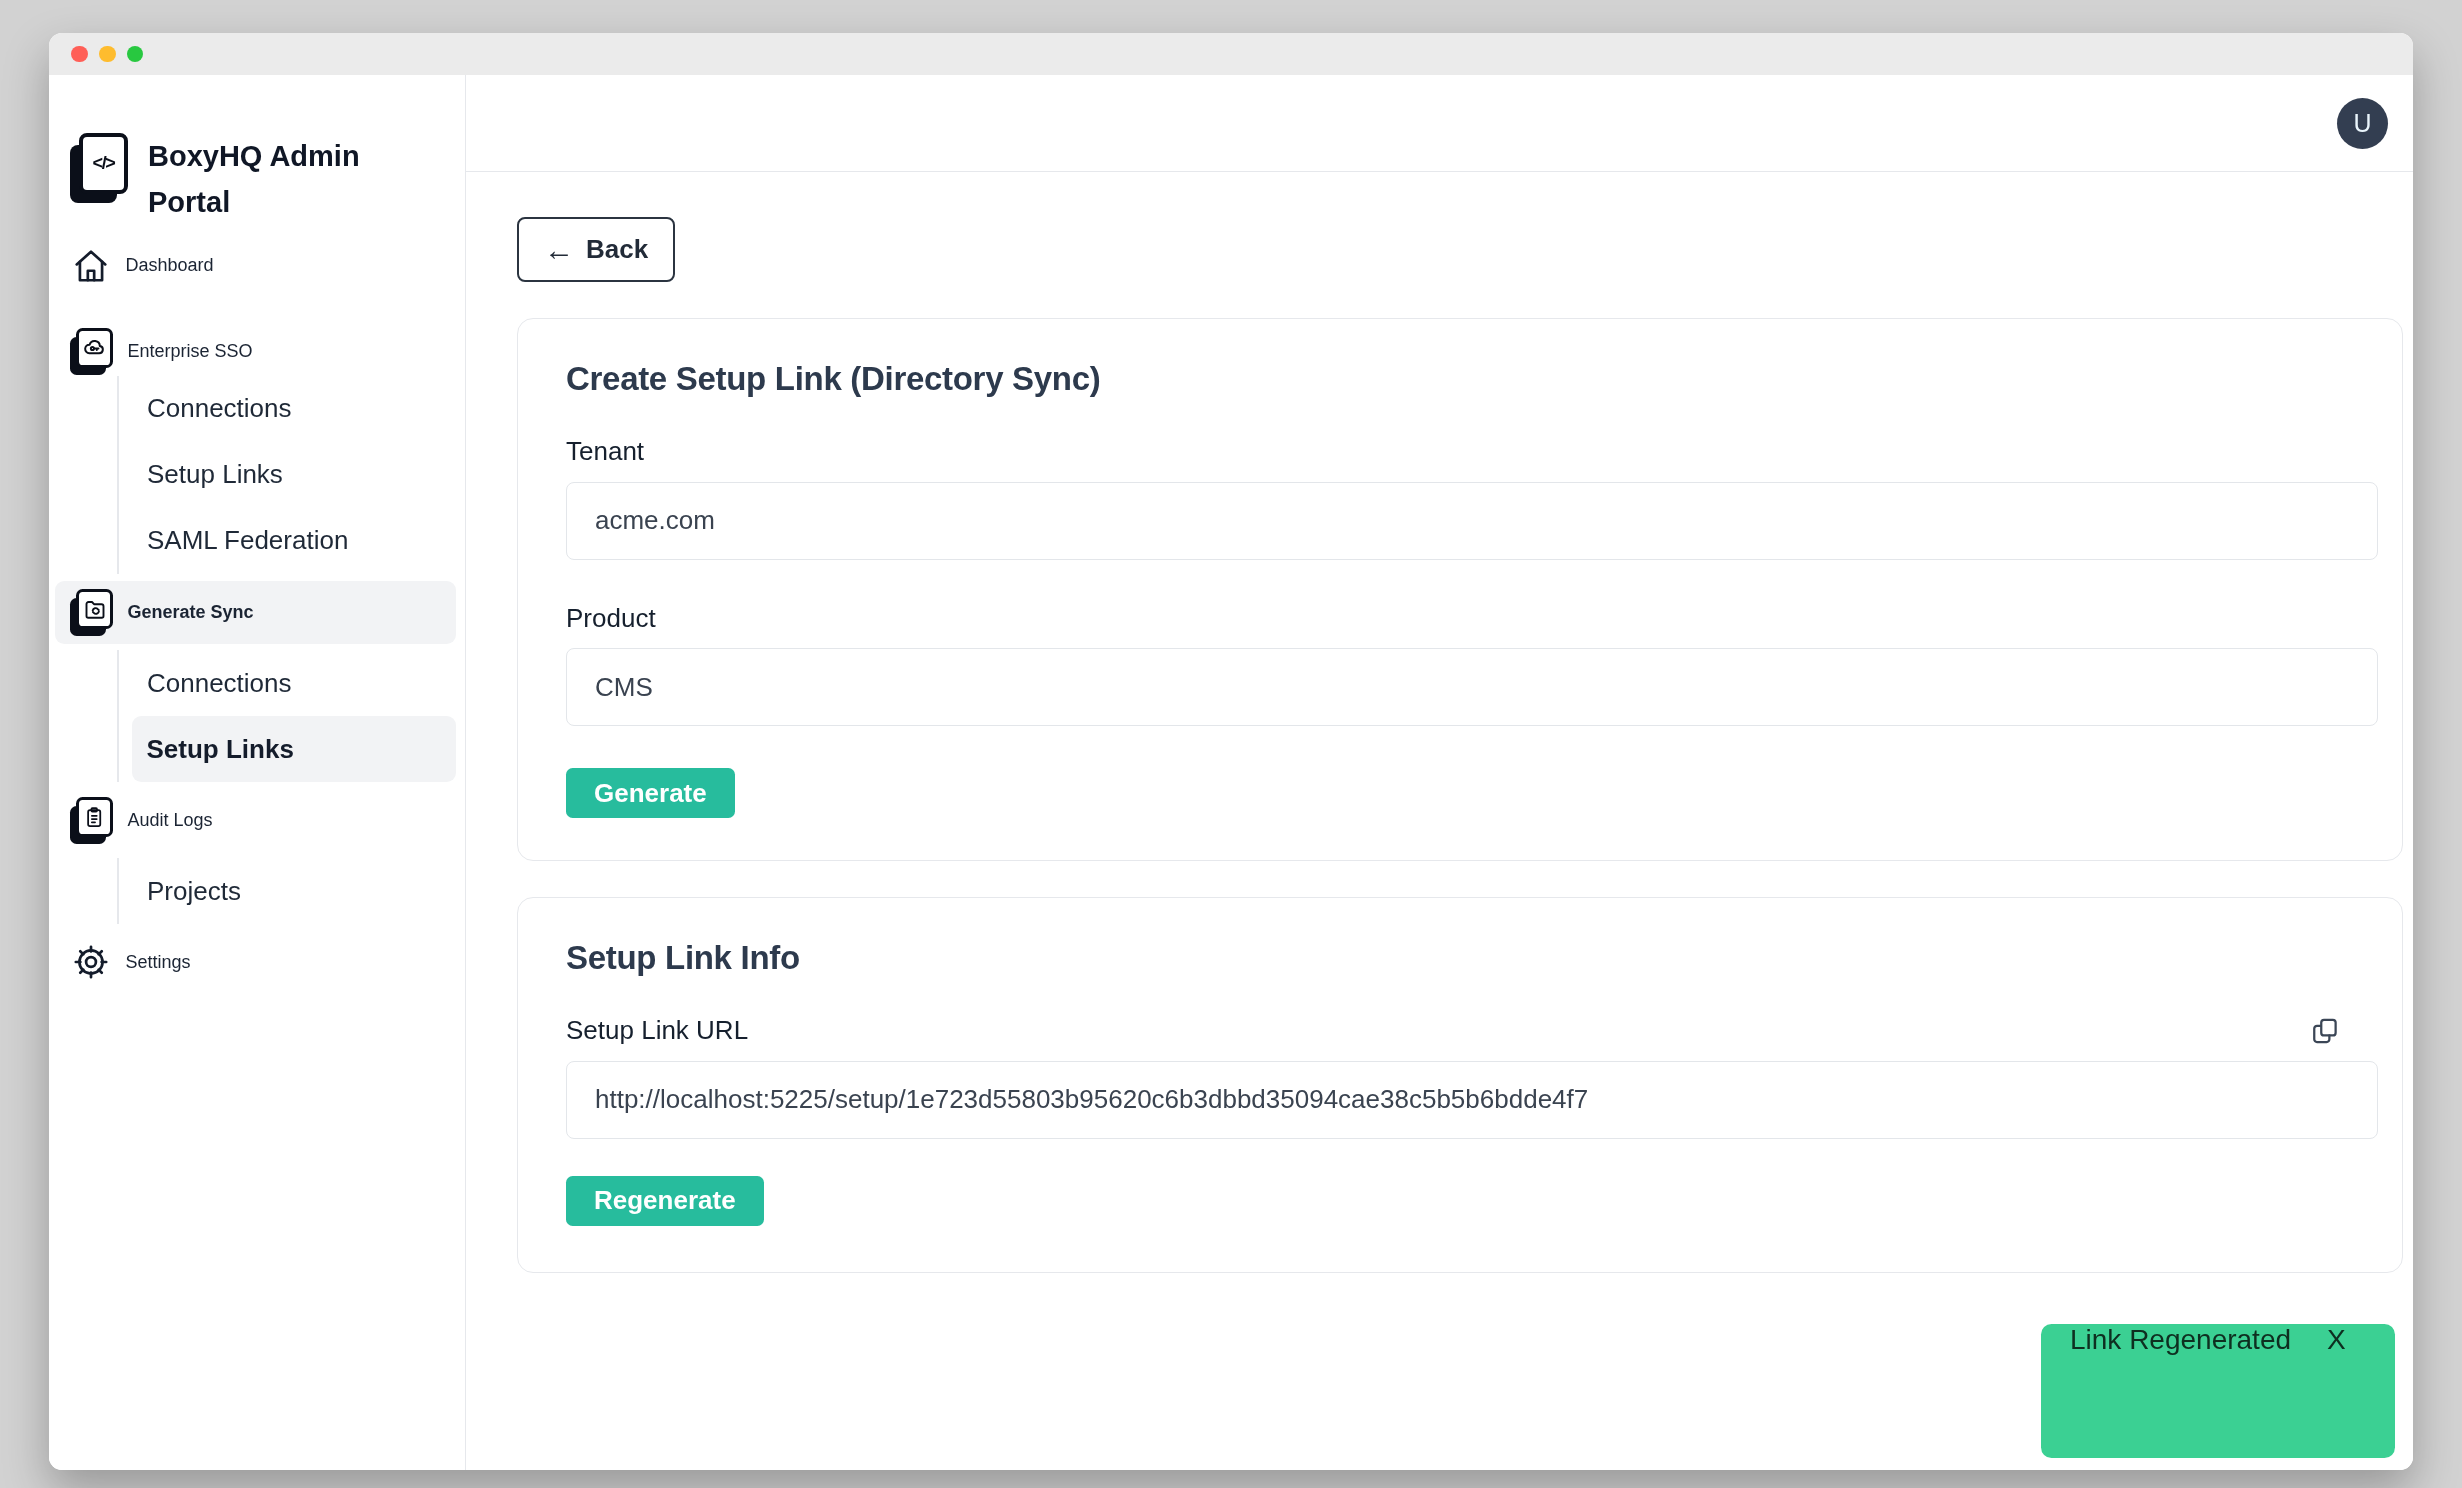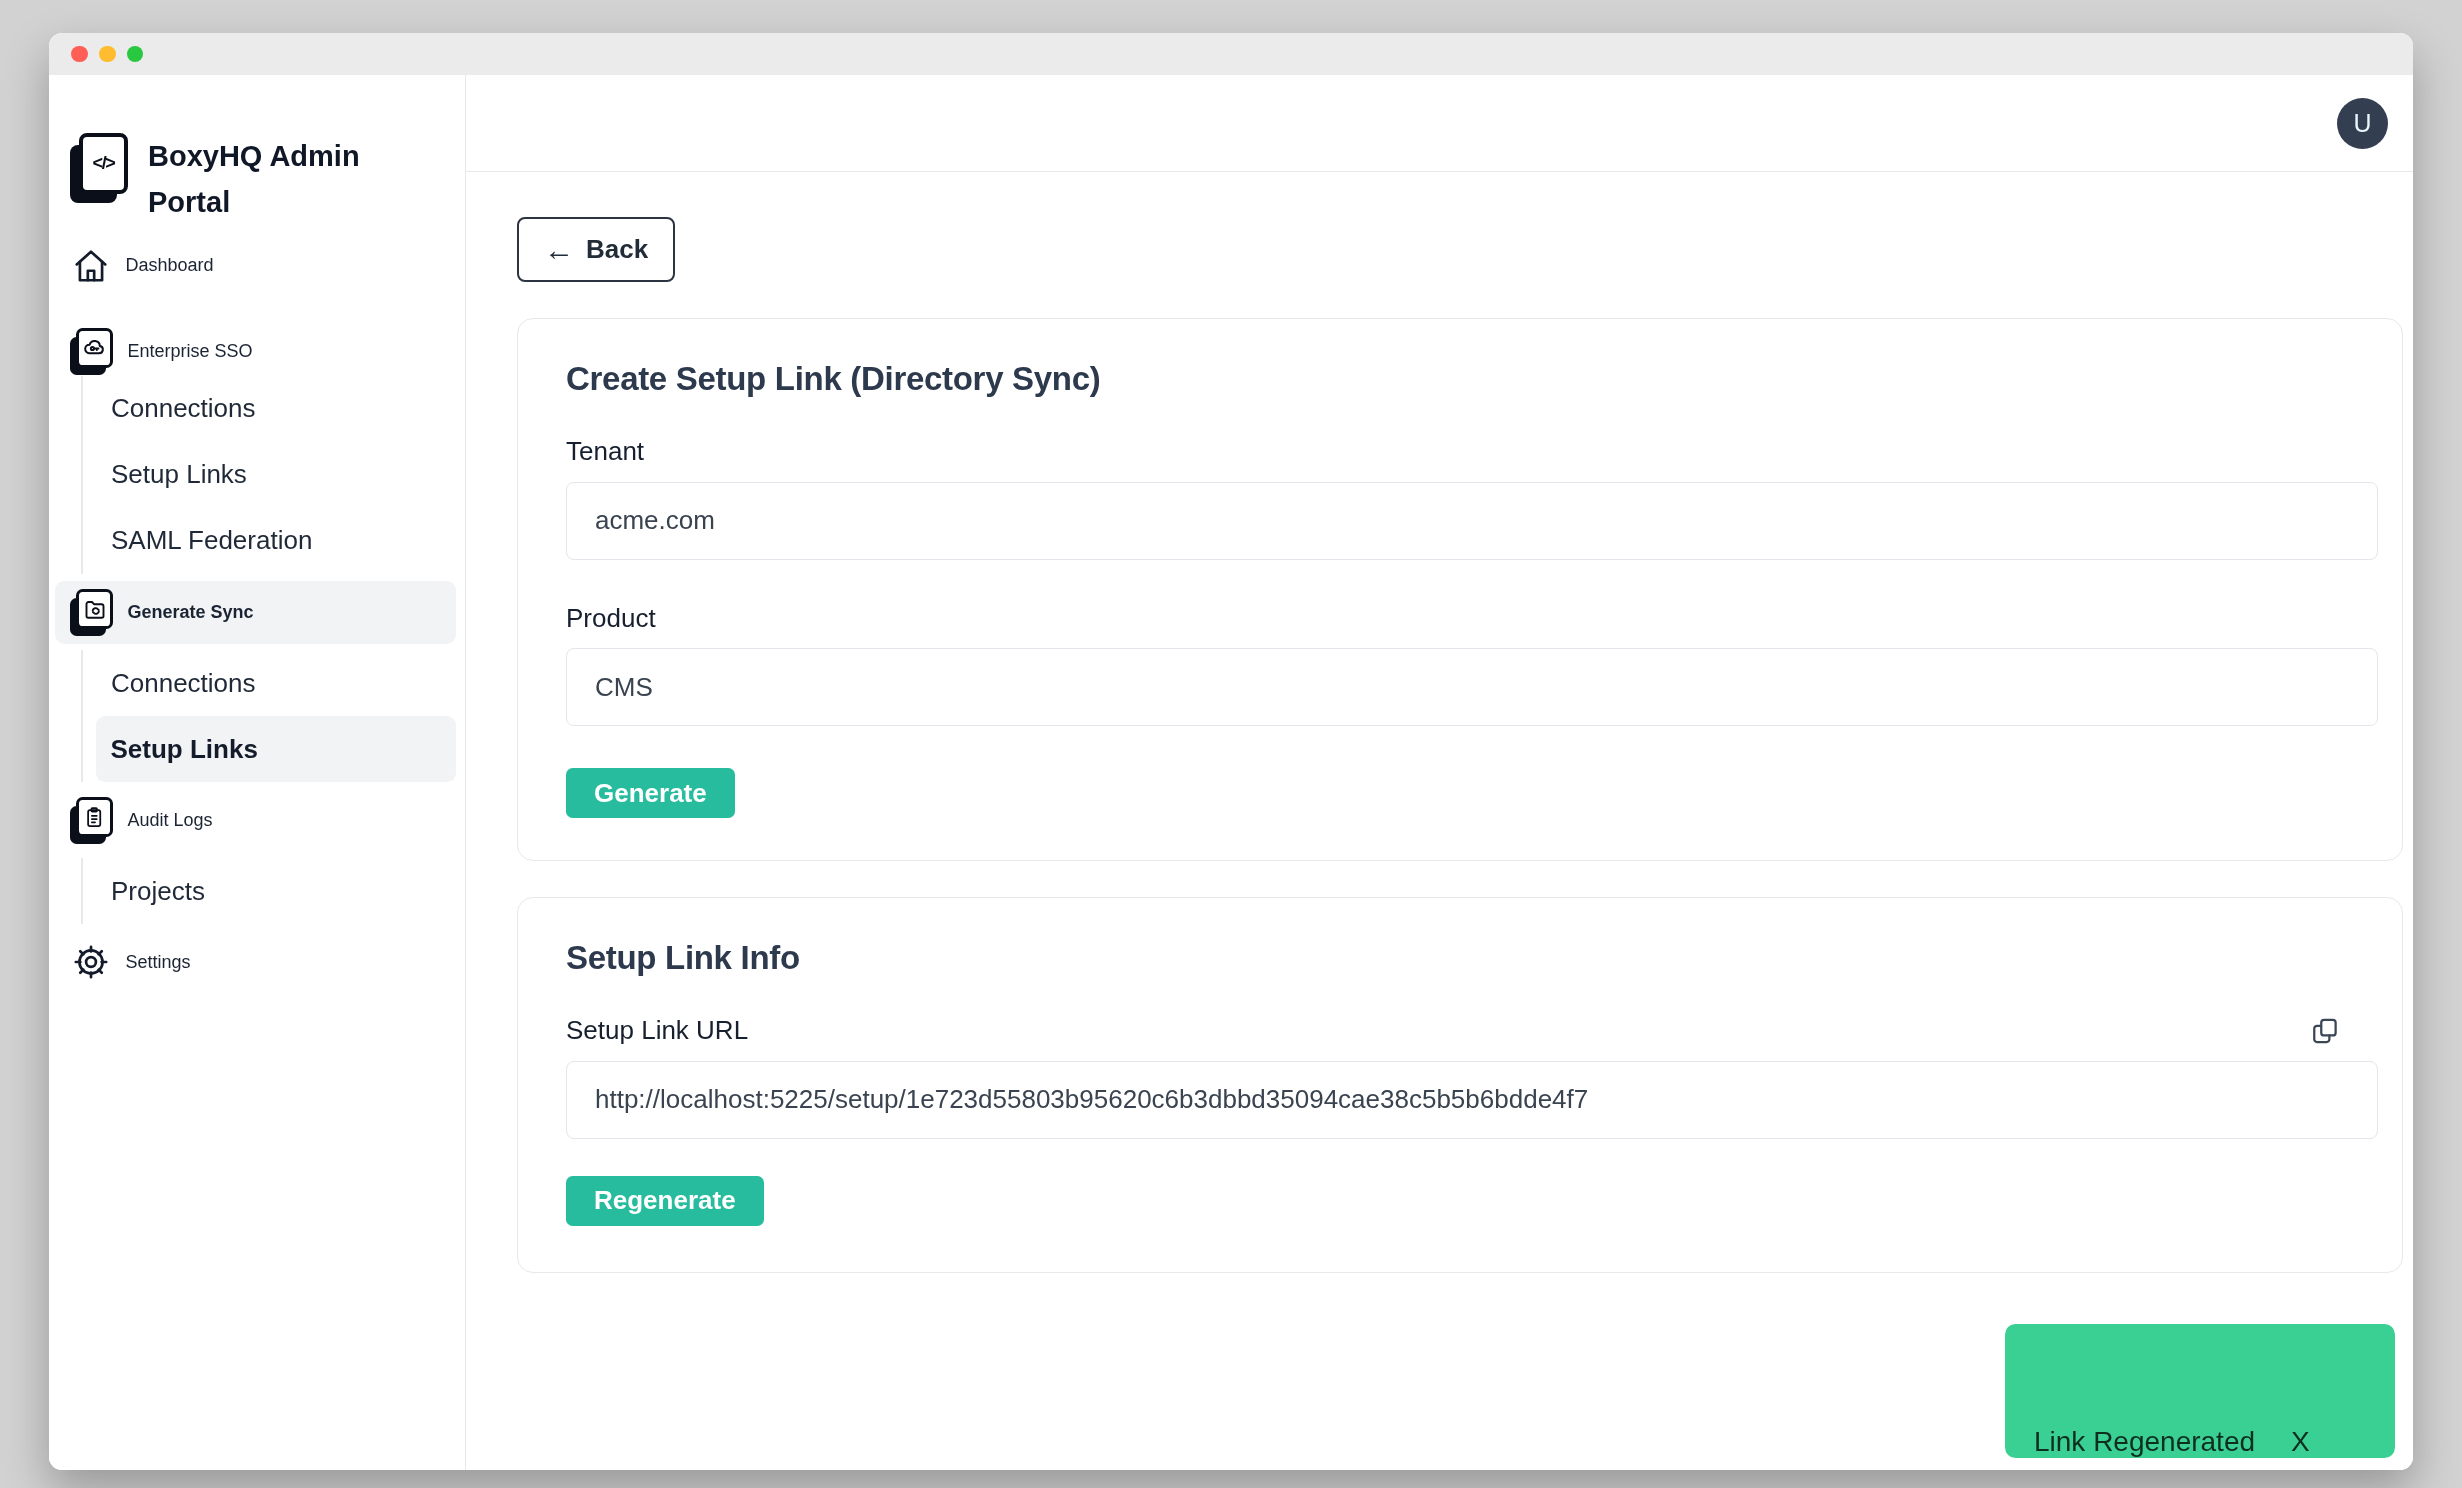--- a/index.html
+++ b/index.html
@@ -37,21 +37,21 @@
   .sticker.logo::before{width:47px;height:58px;border-radius:8px;}
   .sticker.logo .face{width:49px;height:61px;border-width:4.6px;border-radius:8px;}
   .logo-glyph{font-weight:700;font-size:18px;letter-spacing:-1.3px;color:#0b0f19;}
 
   .nav-top{
     height:63px;margin:0 8.6px 0 6px;padding-left:15px;display:flex;align-items:center;gap:14.5px;
     border-radius:9.2px;font-size:18px;font-weight:500;color:#1b2433;cursor:pointer;
   }
   .nav-top.active{background:#f2f3f5;font-weight:700;}
   .nav-top .plain-icon{width:41px;height:41px;display:flex;align-items:center;justify-content:center;flex:0 0 auto;}
-  .nav-group{margin-left:32px;border-left:2.6px solid #e6e8ec;}
+  .nav-group{margin-left:68px;border-left:2.6px solid #e6e8ec;}
   .nav-sub{
     height:66px;display:flex;align-items:center;padding-left:28px;
     font-size:26px;color:#1f2937;cursor:pointer;
   }
   .nav-sub.active{
     background:#f2f3f5;border-radius:9.2px;margin-left:12.5px;margin-right:8.6px;
     padding-left:15px;font-weight:700;color:#141c2b;
   }
   .mt14{margin-top:9.2px;} .mt34{margin-top:22.4px;} .mt10{margin-top:6.6px;} .mtn10{margin-top:-6.6px;}
 
@@ -91,22 +91,22 @@
   }
   .field-label.later{margin-top:43px;}
   .btn-accent{
     margin-top:42px;height:50px;padding:0 28px;border:none;border-radius:6.6px;
     background:#27bc9d;color:#fff;font-family:"Liberation Sans",sans-serif;
     font-size:26px;font-weight:700;cursor:pointer;
   }
   .card.second .btn-accent{margin-top:37px;}
 
   .toast{
-    position:absolute;right:18px;bottom:12px;width:390px;height:134px;
-    background:#3bd093;border-radius:10.5px;display:flex;align-items:flex-end;
+    position:absolute;right:18px;bottom:12px;width:354px;height:134px;
+    background:#3bd093;border-radius:10.5px;display:flex;align-items:flex-start;
     padding:0 29px;box-sizing:border-box;gap:36px;color:#0e2f20;font-size:28px;
   }
   .toast-close{
     background:none;border:none;font-family:"Liberation Sans",sans-serif;
     font-size:28px;font-weight:500;color:#0e2f20;cursor:pointer;padding:0;
   }
   svg{display:block;}
 </style>
 </head>
 <body>

